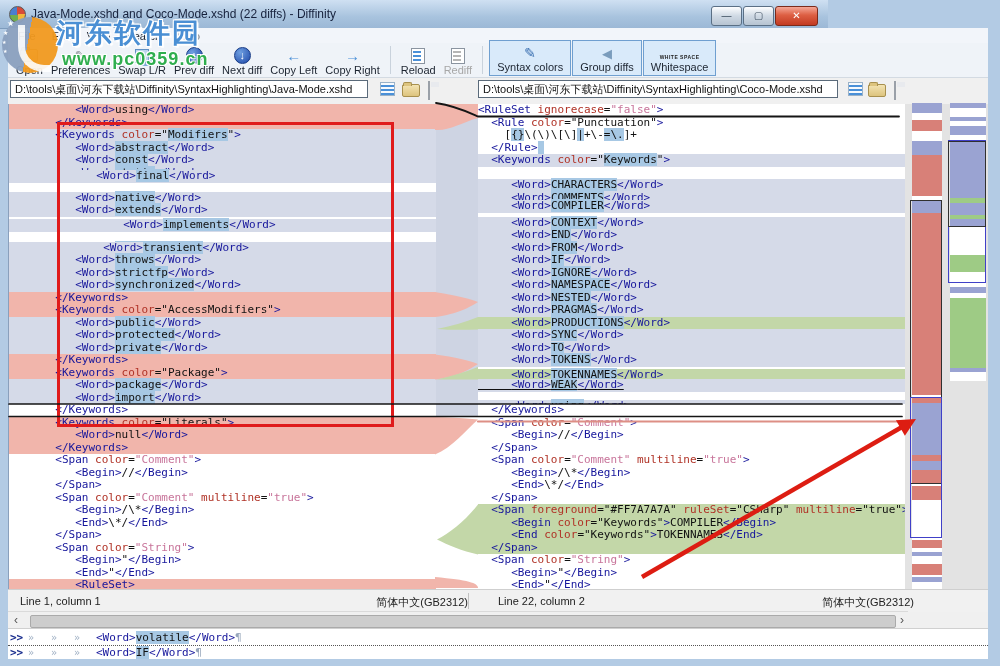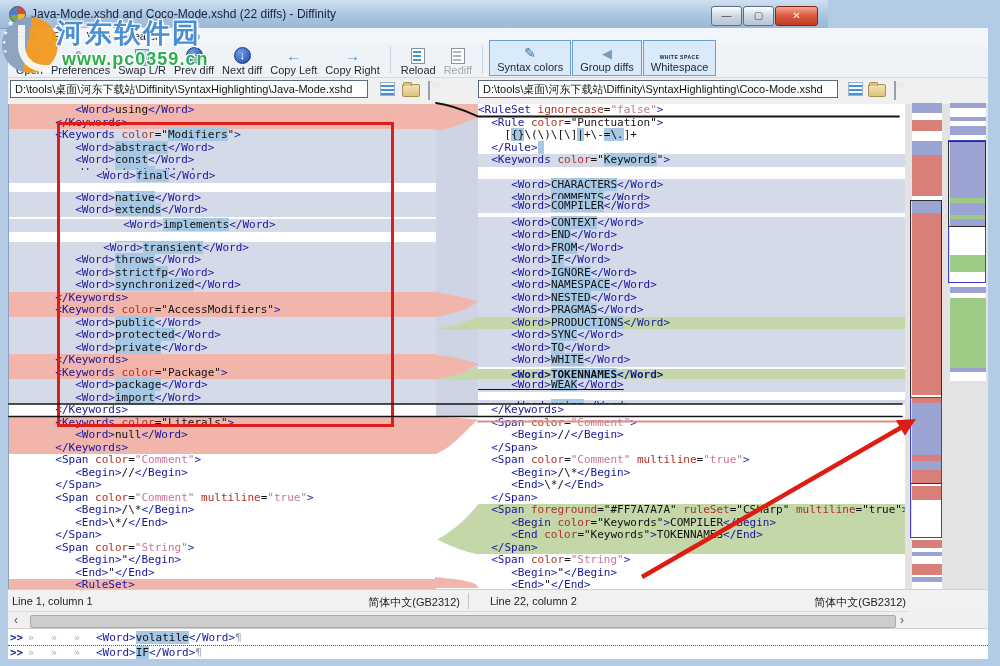--- a/index.html
+++ b/index.html
@@ -71,21 +71,21 @@
   .sg-t{color:#15159b;}.sg-a{color:#b03226;}.sg-v{color:#c8749a;}
   .sg-x{color:#111;}.sg-h{color:#111;background:#a7c8e4;}.sg-g{color:#97a6bb;}
   
   .minimap{position:absolute;left:905px;top:104px;width:83px;height:486px;background:#e3e3e3;}
   .mm-col{position:absolute;top:0;background:#fff;}
   .mm-seg{position:absolute;left:0;width:100%;}
   .mm-box{position:absolute;box-sizing:border-box;background:transparent;}
   
   .statusbar{position:absolute;left:8px;top:589px;width:980px;height:22px;background:#f1f1f1;
     border-top:1px solid #cfcfcf;font-size:11px;color:#222;}
-  .sb-item{position:absolute;top:5px;white-space:nowrap;}
+  .sb-item{position:absolute;top:5px;white-space:nowrap;margin-left:8px;}
   .sb-sep{position:absolute;top:3px;width:1px;height:16px;background:#c2c2c2;}
   .hscroll{position:absolute;left:8px;top:611px;width:900px;height:17px;background:#f0f0f0;border-top:1px solid #dadada;}
   .hs-thumb{position:absolute;left:22px;top:3px;width:864px;height:11px;background:#cdcdcd;
     border:1px solid #aaa;border-radius:2px;}
   .hs-arrow{position:absolute;top:1px;font-size:12px;color:#555;}
   .bpanel{position:absolute;left:8px;top:628px;width:980px;height:30px;background:#fff;border-top:1px solid #d0d0d0;}
   .bp-row{position:absolute;left:0;width:100%;height:14px;font:11px/14px "DejaVu Sans Mono",monospace;white-space:pre;}
   .bp-row.first{border-bottom:1px dotted #555;}
   .bp-marks{position:absolute;left:2px;color:#1b2f8f;font-weight:bold;}
   .bp-tab{position:absolute;color:#9fb0c4;font-size:10px;}
@@ -267,22 +267,22 @@
     <div class="code-line bg-lav" style="top: 125px;"><span class="sg-x">     </span><span class="sg-t">&lt;Word&gt;</span><span class="sg-h">END</span><span class="sg-t">&lt;/Word&gt;</span></div>
     <div class="code-line bg-lav" style="top: 137.5px;"><span class="sg-x">     </span><span class="sg-t">&lt;Word&gt;</span><span class="sg-h">FROM</span><span class="sg-t">&lt;/Word&gt;</span></div>
     <div class="code-line bg-lav" style="top: 150px;"><span class="sg-x">     </span><span class="sg-t">&lt;Word&gt;</span><span class="sg-h">IF</span><span class="sg-t">&lt;/Word&gt;</span></div>
     <div class="code-line bg-lav" style="top: 162.5px;"><span class="sg-x">     </span><span class="sg-t">&lt;Word&gt;</span><span class="sg-h">IGNORE</span><span class="sg-t">&lt;/Word&gt;</span></div>
     <div class="code-line bg-lav" style="top: 175px;"><span class="sg-x">     </span><span class="sg-t">&lt;Word&gt;</span><span class="sg-h">NAMESPACE</span><span class="sg-t">&lt;/Word&gt;</span></div>
     <div class="code-line bg-lav" style="top: 187.5px;"><span class="sg-x">     </span><span class="sg-t">&lt;Word&gt;</span><span class="sg-h">NESTED</span><span class="sg-t">&lt;/Word&gt;</span></div>
     <div class="code-line bg-lav" style="top: 200px;"><span class="sg-x">     </span><span class="sg-t">&lt;Word&gt;</span><span class="sg-h">PRAGMAS</span><span class="sg-t">&lt;/Word&gt;</span></div>
     <div class="code-line bg-green" style="top: 212.5px;"><span class="sg-x">     </span><span class="sg-t">&lt;Word&gt;</span><span class="sg-h">PRODUCTIONS</span><span class="sg-t">&lt;/Word&gt;</span></div>
     <div class="code-line bg-lav" style="top: 237.5px;"><span class="sg-x">     </span><span class="sg-t">&lt;Word&gt;</span><span class="sg-h">TO</span><span class="sg-t">&lt;/Word&gt;</span></div>
     <div class="code-line bg-lav" style="top: 225px;"><span class="sg-x">     </span><span class="sg-t">&lt;Word&gt;</span><span class="sg-h">SYNC</span><span class="sg-t">&lt;/Word&gt;</span></div>
-    <div class="code-line bg-lav" style="top: 250px;"><span class="sg-x">     </span><span class="sg-t">&lt;Word&gt;</span><span class="sg-h">WHITE</span><span class="sg-t">&lt;/Word&gt;</span></div>
-    <div class="code-line bg-green" style="top: 265px; font-weight: bold;"><span class="sg-x">     </span><span class="sg-t">&lt;Word&gt;</span><span class="sg-h">TOKENNAMES</span><span class="sg-t">&lt;/Word&gt;</span></div>
+    <div class="code-line bg-lav" style="top: 250px;"><span class="sg-x">     </span><span class="sg-t">&lt;Word&gt;</span><span class="sg-h">TOKENS</span><span class="sg-t">&lt;/Word&gt;</span></div>
+    <div class="code-line bg-green" style="top: 265px;"><span class="sg-x">     </span><span class="sg-t">&lt;Word&gt;</span><span class="sg-h">TOKENNAMES</span><span class="sg-t">&lt;/Word&gt;</span></div>
     <div class="code-line bg-lav" style="top: 275px; text-decoration: underline;"><span class="sg-x">     </span><span class="sg-t">&lt;Word&gt;</span><span class="sg-h">WEAK</span><span class="sg-t">&lt;/Word&gt;</span></div>
     <div class="code-line bg-lav" style="top: 287.5px; margin-top: 8px;"><span class="sg-x">     </span><span class="sg-t">&lt;Word&gt;</span><span class="sg-h">using</span><span class="sg-t">&lt;/Word&gt;</span></div>
     <div class="code-line bg-cur" style="top: 300px;"><span class="sg-x">  </span><span class="sg-t">&lt;/Keywords&gt;</span></div>
     <div class="code-line bg-white" style="top: 312.5px;"><span class="sg-x">  </span><span class="sg-t">&lt;Span </span><span class="sg-a">color</span><span class="sg-x">=</span><span class="sg-v">"Comment"</span><span class="sg-t">&gt;</span></div>
     <div class="code-line bg-white" style="top: 325px;"><span class="sg-x">     </span><span class="sg-t">&lt;Begin&gt;</span><span class="sg-x">//</span><span class="sg-t">&lt;/Begin&gt;</span></div>
     <div class="code-line bg-white" style="top: 337.5px;"><span class="sg-x">  </span><span class="sg-t">&lt;/Span&gt;</span></div>
     <div class="code-line bg-white" style="top: 350px;"><span class="sg-x">  </span><span class="sg-t">&lt;Span </span><span class="sg-a">color</span><span class="sg-x">=</span><span class="sg-v">"Comment"</span><span class="sg-x"> </span><span class="sg-a">multiline</span><span class="sg-x">=</span><span class="sg-v">"true"</span><span class="sg-t">&gt;</span></div>
     <div class="code-line bg-white" style="top: 362.5px;"><span class="sg-x">     </span><span class="sg-t">&lt;Begin&gt;</span><span class="sg-x">/\*</span><span class="sg-t">&lt;/Begin&gt;</span></div>
     <div class="code-line bg-white" style="top: 375px;"><span class="sg-x">     </span><span class="sg-t">&lt;End&gt;</span><span class="sg-x">\*/</span><span class="sg-t">&lt;/End&gt;</span></div>
     <div class="code-line bg-white" style="top: 387.5px;"><span class="sg-x">  </span><span class="sg-t">&lt;/Span&gt;</span></div>

